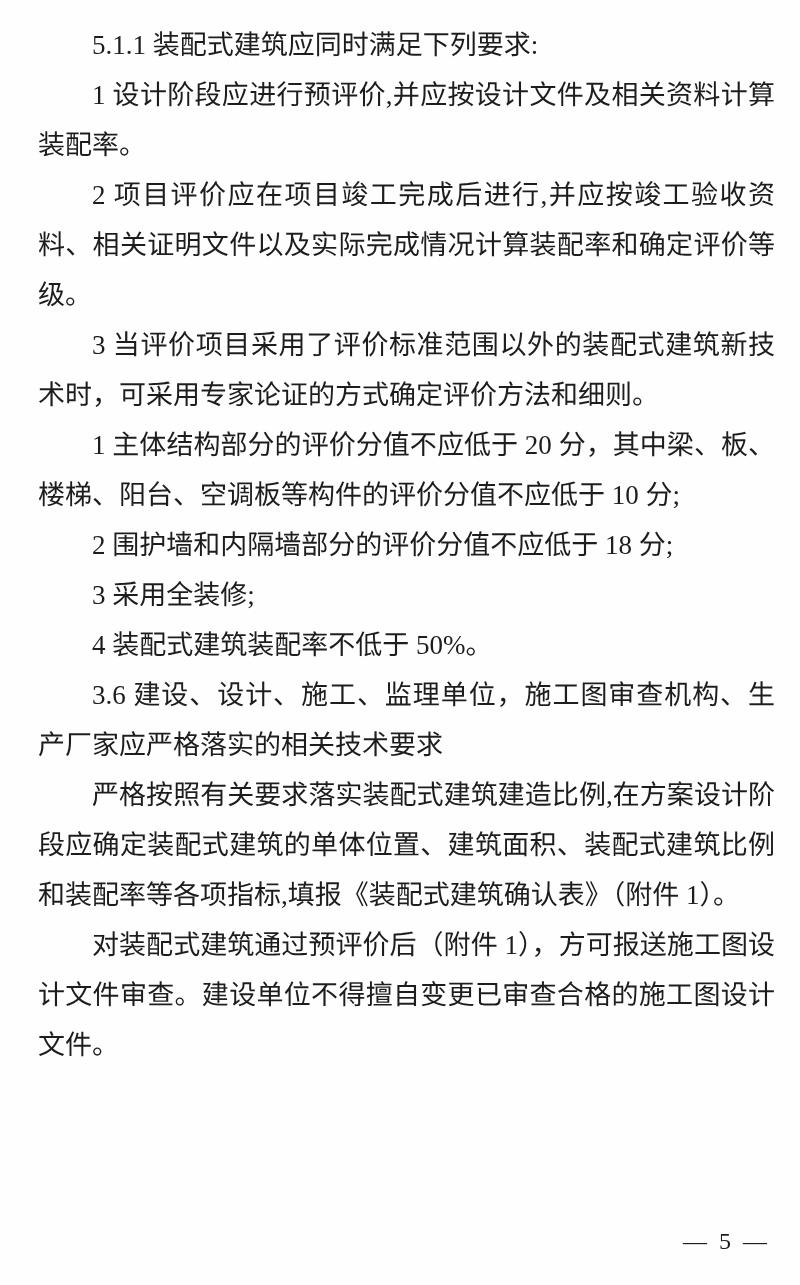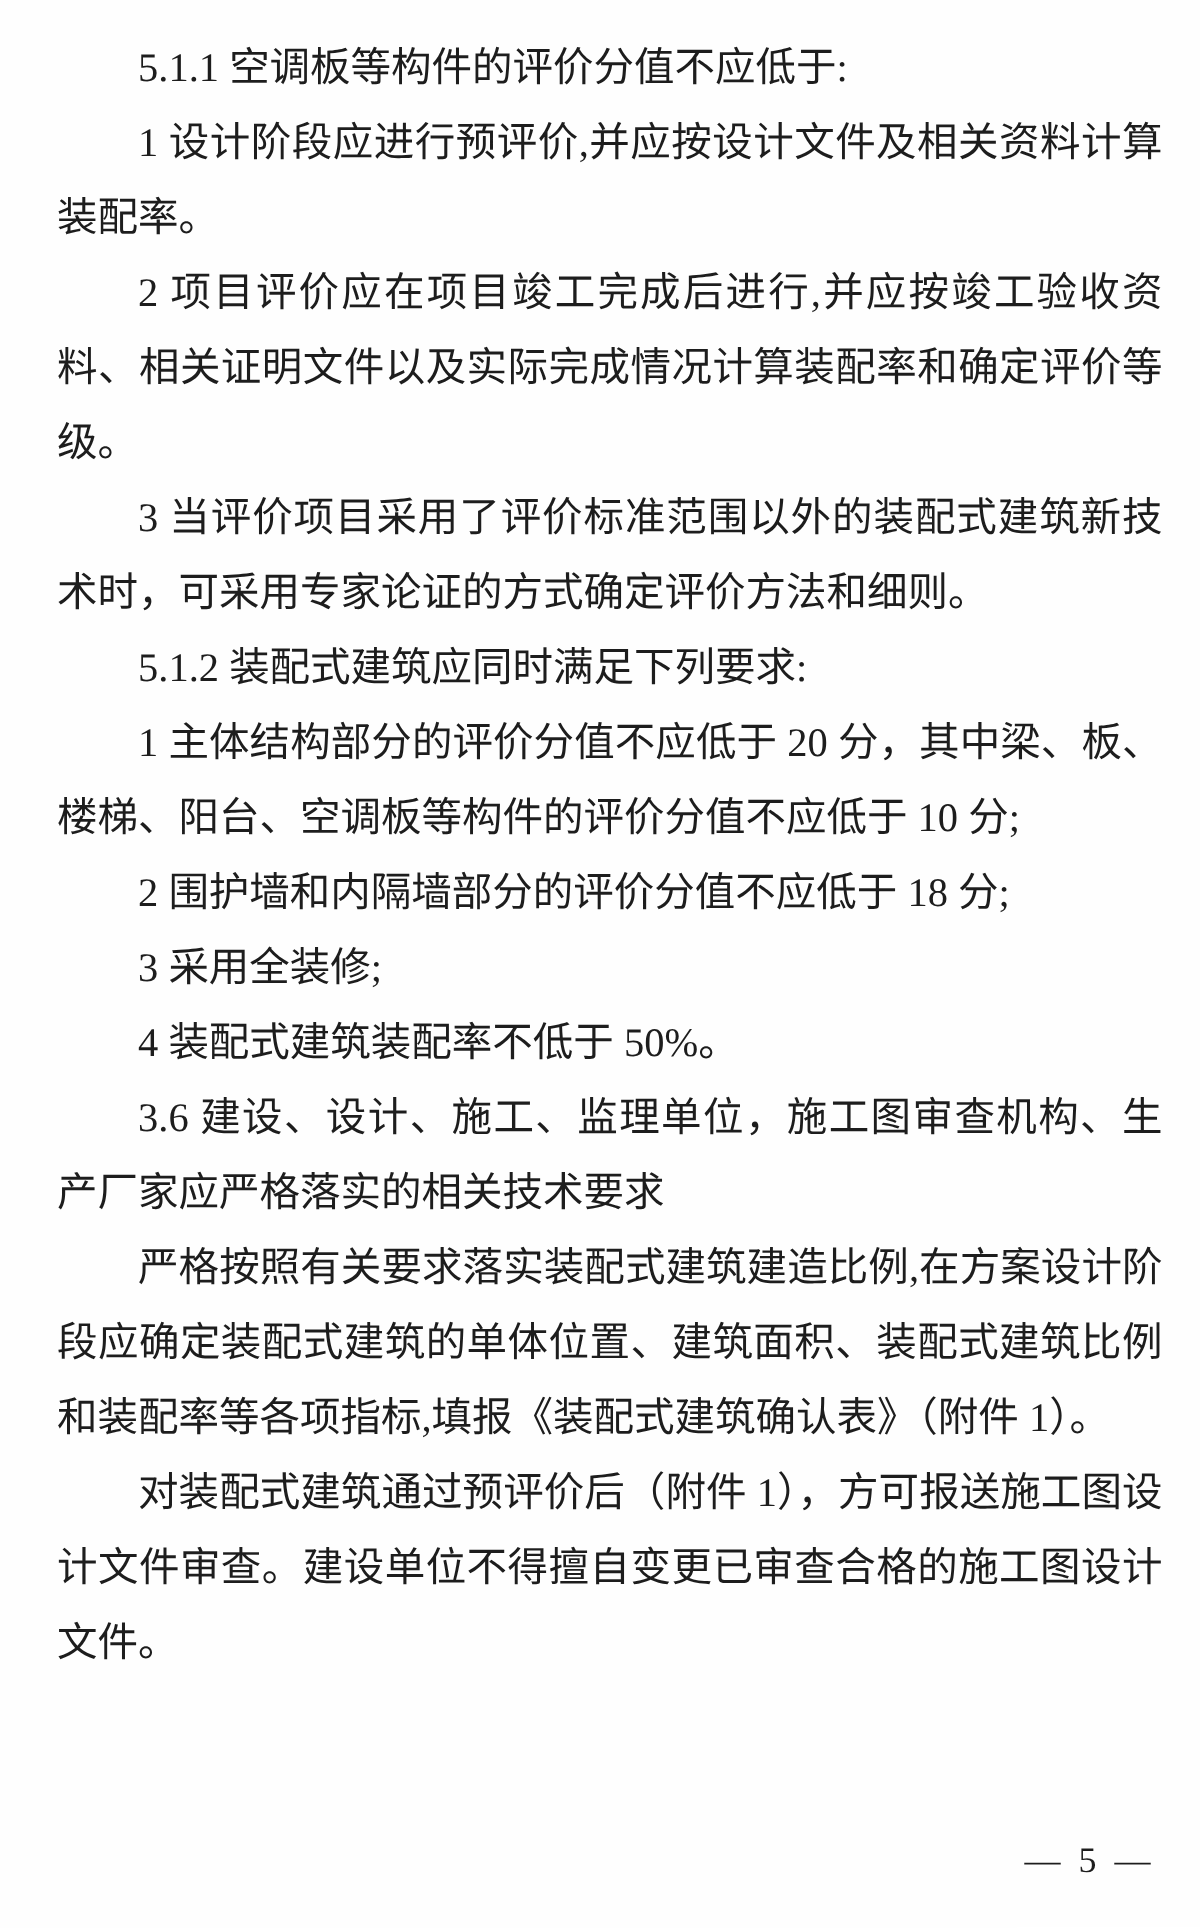--- a/index.html
+++ b/index.html
@@ -47,25 +47,24 @@
     color: #1d1d1d;
     letter-spacing: 3px;
   }
 </style>
 </head>
 <body>
 
 <div class="page">
   <div class="doc-body">
 
-  <p class="para">5.1.1 空调板等构件的评价分值不应低于:</p>
+  <p class="para">5.1.1 装配式建筑应同时满足下列要求:</p>
       <p class="para">1 设计阶段应进行预评价,并应按设计文件及相关资料计算装配率。</p>
       <p class="para">2 项目评价应在项目竣工完成后进行,并应按竣工验收资料、相关证明文件以及实际完成情况计算装配率和确定评价等级。</p>
       <p class="para">3 当评价项目采用了评价标准范围以外的装配式建筑新技术时，可采用专家论证的方式确定评价方法和细则。</p>
-      <p class="para">5.1.2 装配式建筑应同时满足下列要求:</p>
       <p class="para">1 主体结构部分的评价分值不应低于 20 分，其中梁、板、楼梯、阳台、空调板等构件的评价分值不应低于 10 分;</p>
       <p class="para">2 围护墙和内隔墙部分的评价分值不应低于 18 分;</p>
       <p class="para">3 采用全装修;</p>
       <p class="para">4 装配式建筑装配率不低于 50%。</p>
       <p class="para">3.6 建设、设计、施工、监理单位，施工图审查机构、生产厂家应严格落实的相关技术要求</p>
       <p class="para">严格按照有关要求落实装配式建筑建造比例,在方案设计阶段应确定装配式建筑的单体位置、建筑面积、装配式建筑比例和装配率等各项指标,填报《装配式建筑确认表》（附件 1）。</p>
       <p class="para">对装配式建筑通过预评价后（附件 1），方可报送施工图设计文件审查。建设单位不得擅自变更已审查合格的施工图设计文件。</p>
     </div>
   <div class="footer">
     <span class="page-num">— 5 —</span>

